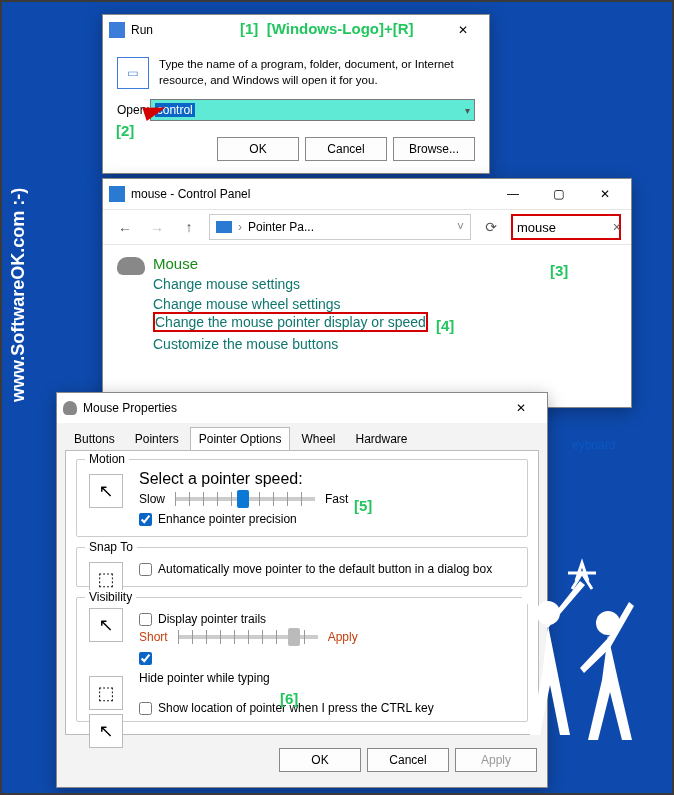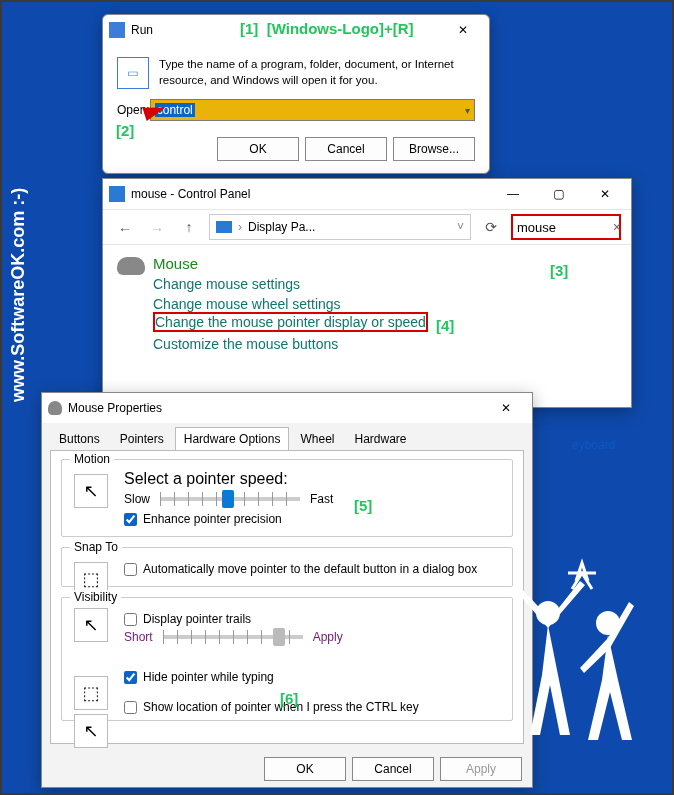--- a/index.html
+++ b/index.html
@@ -41,33 +41,33 @@
   gap: 6px;
 }
 .titlebar .ttl { flex: 1; font-size: 12px; }
 .titlebar .winbtn {
   width: 40px; height: 28px;
   display: flex; align-items: center; justify-content: center;
   font-family: inherit;
 }
 .closebtn { width: 44px; }
 
-#run { left: 100px; top: 12px; width: 388px; border-radius: 6px; }
+#run { left: 100px; top: 12px; width: 388px; }
 #run .body { padding: 12px 14px 4px; display: flex; gap: 10px; }
 #run .runicon {
   width: 32px; height: 32px; border: 1px solid #3b7dd8;
   display:flex;align-items:center;justify-content:center;color:#3b7dd8;
 }
 #run .desc { font-size: 11.5px; line-height: 1.35; flex:1; }
 #run .openrow { display:flex; align-items:center; padding: 6px 14px; }
 #run .openlbl { font-size: 12px; }
 #run .combo {
   flex:1; height:22px; border:1px solid #7a7a7a;
   display:flex; align-items:center; padding:0 4px;
-  background:#eab308;
+  background:#5eead4;
 }
 #run .combo .val {
   background:#0a65c7; color:#fff; padding:0 2px; font-size:12px;
 }
 #run .combo .dd { margin-left:auto; font-size:10px; color:#555; }
 #run .btnrow { display:flex; gap:6px; justify-content:flex-end; padding:10px 14px 12px; }
 .btn {
   min-width: 82px; height: 24px;
   border: 1px solid #888; background:#fdfdfd;
   font-size: 12px; display:flex;align-items:center;justify-content:center;
@@ -100,28 +100,28 @@
 }
 #cp .content { padding: 10px 16px 0 50px; position:relative; }
 #cp .mouseicon {
   position:absolute; left:14px; top:12px;
   width:28px; height:18px; background:#888; border-radius:10px 10px 6px 6px;
 }
 #cp .header { color:#178a17; font-size:15px; }
 #cp .lnk { color:#0f766e; font-size:14px; display:block; margin-top:4px; }
 #cp .boxed { border:2px solid #d40000; display:inline-block; padding:0 0; }
 
-#mp { left: 39px; top: 390px; width: 492px; height: 396px; background:#f3f3f3; }
+#mp { left: 54px; top: 390px; width: 492px; height: 396px; background:#f3f3f3; }
 #mp .titlebar { background:#fff; }
 #mp .tabs { display:flex; gap:2px; padding: 4px 8px 0; font-size:12px; background:#f3f3f3; }
 #mp .tab { padding:4px 8px; background:#f3f3f3; border:1px solid transparent; }
 #mp .tab.active { background:#fff; border:1px solid #bbb; border-bottom-color:#fff; }
 #mp .pane {
   margin:0 8px 6px; background:#fff; border:1px solid #bbb;
-  padding: 8px 10px 12px; position:relative; top:-1px;
+  padding: 8px 10px 2px; position:relative; top:-1px;
 }
 .grp { border:1px solid #ccc; border-radius:2px; padding:10px 10px 10px 62px; margin-bottom:10px; position:relative; }
 .grp .grptitle {
   position:absolute; top:-8px; left:8px; background:#fff; padding:0 4px; font-size:12px; color:#000;
 }
 .grp .grpicon {
   position:absolute; left:12px; top:14px; width:34px; height:34px;
   border:1px solid #bbb; display:flex;align-items:center;justify-content:center;
   background:#fff; font-size:18px;
 }
@@ -135,21 +135,21 @@
   content:""; position:absolute; left:0; right:0; top:-5px; height:14px;
   background: repeating-linear-gradient(to right, #999 0 1px, transparent 1px 14px);
 }
 .thumb {
   position:absolute; top:-7px; width:12px; height:18px;
   background:#0a78d4; left:62px; border-radius:2px;
 }
 .slider.disabled .thumb { background:#bbb; }
 #mp .footer { display:flex; gap:6px; justify-content:flex-end; padding:6px 10px 10px; }
 .btn.disabled { color:#999; }
-.dim { color:#701a75; }
+.dim { color:#c2410c; }
 .clearx { position:absolute; right:10px; font-size:14px; color:#666; }
 
 .people {
   position:absolute; right:14px; bottom:20px;
   width:160px; height:220px; pointer-events:none;
 }
 </style>
 </head>
 <body>
 
@@ -193,21 +193,21 @@
     <div class="winbtn">▢</div>
     <div class="winbtn closebtn">✕</div>
   </div>
   <div class="navrow">
     <div class="navbtn">←</div>
     <div class="navbtn" style="color:#bbb;">→</div>
     <div class="navbtn">↑</div>
     <div class="addr">
       <span style="width:16px;height:12px;background:#2a7ad4;"></span>
       <span class="sep">›</span>
-      <span>Display Pa...</span>
+      <span>Pointer Pa...</span>
       <span style="margin-left:auto;color:#888;">˅</span>
     </div>
     <div class="navbtn">⟳</div>
     <div class="search">
       <span>mouse</span>
     </div>
     <span class="clearx">×</span>
   </div>
   <div class="content">
     <div class="mouseicon"></div>
@@ -224,21 +224,21 @@
 
 <div id="mp" class="win">
   <div class="titlebar">
     <span style="width:14px;height:14px;background:#888;border-radius:50% 50% 30% 30%;"></span>
     <span class="ttl">Mouse Properties</span>
     <div class="winbtn closebtn">✕</div>
   </div>
   <div class="tabs">
     <div class="tab">Buttons</div>
     <div class="tab">Pointers</div>
-    <div class="tab active">Hardware Options</div>
+    <div class="tab active">Pointer Options</div>
     <div class="tab">Wheel</div>
     <div class="tab">Hardware</div>
   </div>
   <div class="pane">
 
     <div class="grp">
       <span class="grptitle">Motion</span>
       <div class="grpicon">↖</div>
       <div style="font-size:16px;">Select a pointer speed:</div>
       <div class="sliderrow">
@@ -271,21 +271,21 @@
         <span>Display pointer trails</span>
       </label>
       <div class="sliderrow">
         <span class="dim">Short</span>
         <div class="slider disabled">
             <div class="thumb" style="left:110px;"></div>
           </div>
         <span class="dim">Apply</span>
       </div>
       <div class="grpicon" style="top:78px;">⬚</div>
-      <label class="chk" style="margin-top:26px;">
+      <label class="chk" style="margin-top:7px;flex-direction:column;">
         <input type="checkbox" checked="" style="">
         <span>Hide pointer while typing</span>
       </label>
       <div class="grpicon" style="top:116px;">↖</div>
       <label class="chk" style="margin-top:16px;">
         <input type="checkbox" style="">
         <span>Show location of pointer when I press the CTRL key</span>
       </label>
     </div>
   </div>

